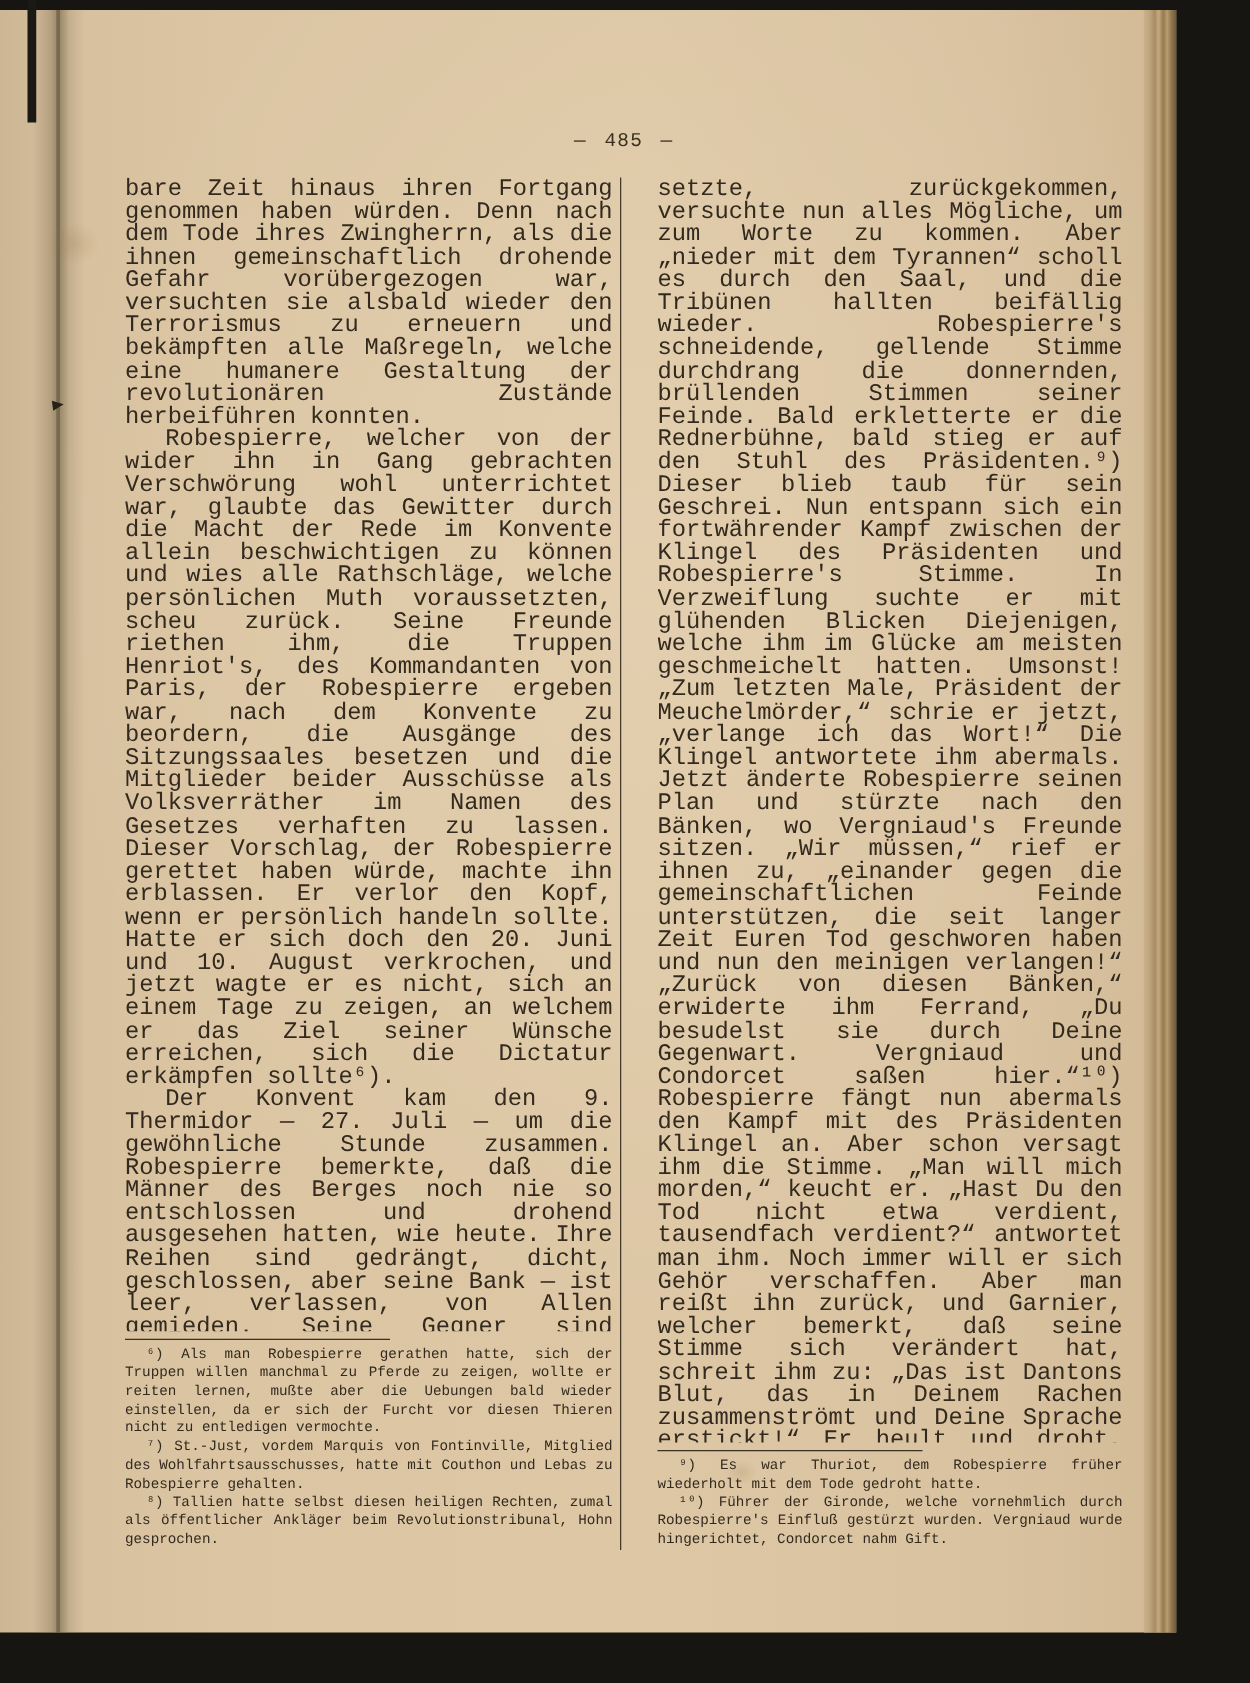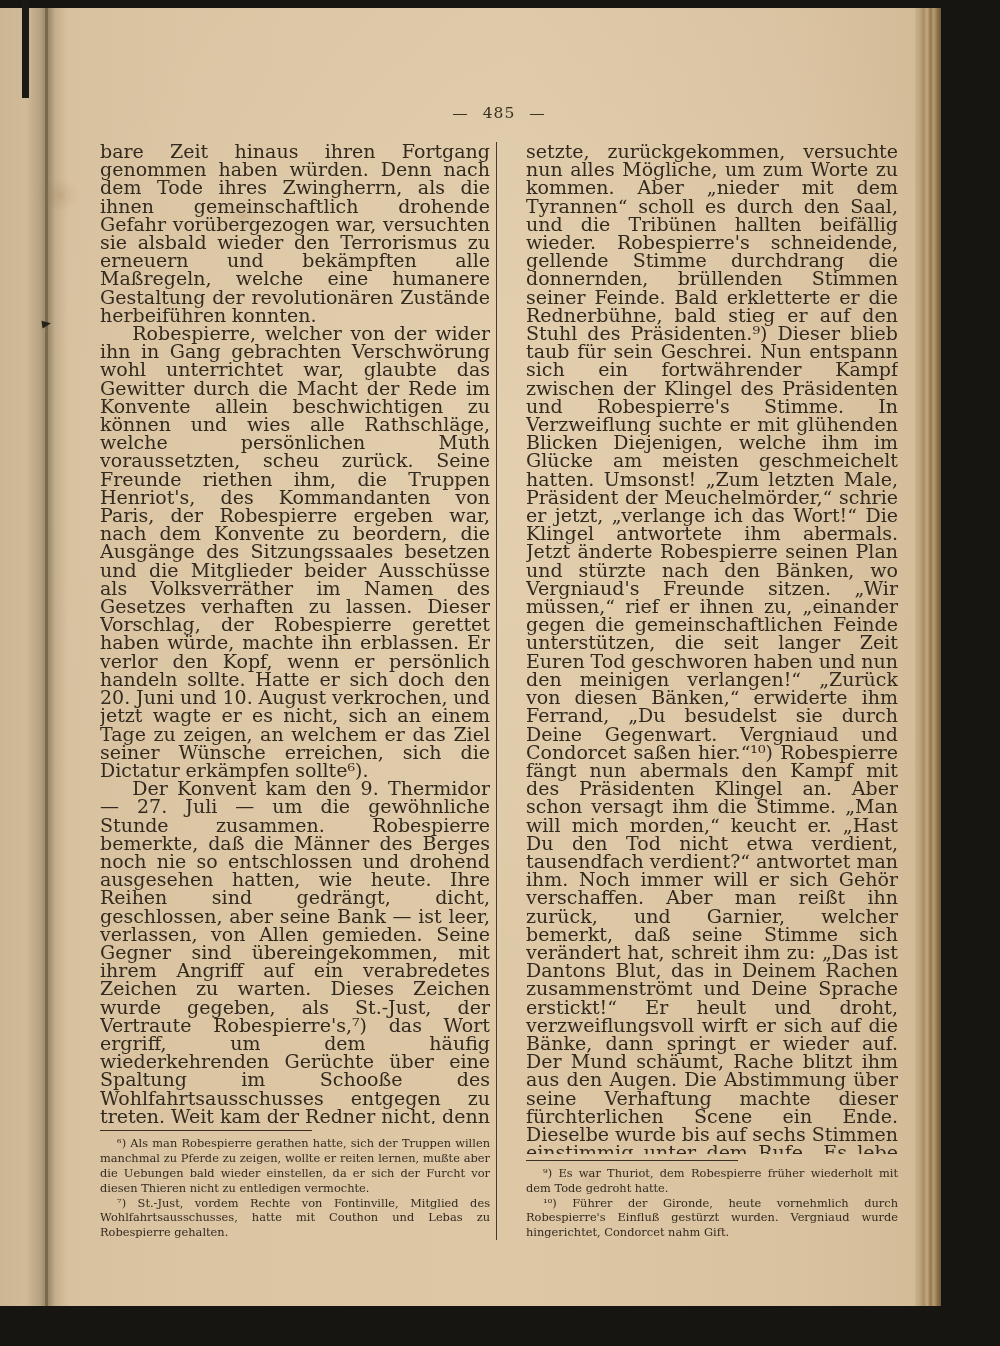--- a/index.html
+++ b/index.html
@@ -20,20 +20,21 @@
   
   .paper {
     position: absolute;
     left: 0;
     top: 8px;
     width: 941px;
     height: 1298px;
     background:
       radial-gradient(ellipse 700px 900px at 55% 35%, rgba(255,244,220,0.18), rgba(0,0,0,0) 70%),
       linear-gradient(90deg, #cdb694 0%, #d8c19f 7%, #dbc5a3 20%, #ddc7a5 55%, #d9c2a0 85%, #d2ba96 100%);
+    font-family: Liberation Mono, monospace;
   }
   
   .spine-crease {
     position: absolute;
     left: 26px;
     top: 0;
     width: 42px;
     height: 100%;
     background: linear-gradient(90deg,
       rgba(0,0,0,0) 0%,
@@ -185,32 +186,33 @@
 
         <div class="col col-left">
           <div class="body-text">
             <p>bare Zeit hinaus ihren Fortgang genommen haben würden. Denn nach dem Tode ihres Zwingherrn, als die ihnen gemeinschaftlich drohende Gefahr vorübergezogen war, versuchten sie alsbald wieder den Terrorismus zu erneuern und bekämpften alle Maßregeln, welche eine humanere Gestaltung der revolutionären Zustände herbeiführen konnten.</p>
             <p class="indent">Robespierre, welcher von der wider ihn in Gang gebrachten Verschwörung wohl unterrichtet war, glaubte das Gewitter durch die Macht der Rede im Konvente allein beschwichtigen zu können und wies alle Rathschläge, welche persönlichen Muth voraussetzten, scheu zurück. Seine Freunde riethen ihm, die Truppen Henriot's, des Kommandanten von Paris, der Robespierre ergeben war, nach dem Konvente zu beordern, die Ausgänge des Sitzungssaales besetzen und die Mitglieder beider Ausschüsse als Volksverräther im Namen des Gesetzes verhaften zu lassen. Dieser Vorschlag, der Robespierre gerettet haben würde, machte ihn erblassen. Er verlor den Kopf, wenn er persönlich handeln sollte. Hatte er sich doch den 20. Juni und 10. August verkrochen, und jetzt wagte er es nicht, sich an einem Tage zu zeigen, an welchem er das Ziel seiner Wünsche erreichen, sich die Dictatur erkämpfen sollte⁶).</p>
             <p class="indent">Der Konvent kam den 9. Thermidor — 27. Juli — um die gewöhnliche Stunde zusammen. Robespierre bemerkte, daß die Männer des Berges noch nie so entschlossen und drohend ausgesehen hatten, wie heute. Ihre Reihen sind gedrängt, dicht, geschlossen, aber seine Bank — ist leer, verlassen, von Allen gemieden. Seine Gegner sind übereingekommen, mit ihrem Angriff auf ein verabredetes Zeichen zu warten. Dieses Zeichen wurde gegeben, als St.-Just, der Vertraute Robespierre's,⁷) das Wort ergriff, um dem häufig wiederkehrenden Gerüchte über eine Spaltung im Schooße des Wohlfahrtsausschusses entgegen zu treten. Weit kam der Redner nicht, denn schon stand Tallien, Robespierre's böser Dämon, neben ihm, drängte ihn von der Tribüne, und indem er sich gegen den Gefürchteten wandte, entfesselte er in der Versammlung einen Beifallssturm, wie er noch niemals im Konventsaale gehört worden war. „Schlagen wir mit festem Arme zu,“ rief er aus. „Laßt uns bis auf die Bänke des Revolutionstribunals, bis in die Schreibstuben der Jakobiner, in die des Gemeinderaths ihn und seinen aus Spitzbuben und Verbrechern bestehenden Anhang verfolgen! Laßt uns endlich so vielen feigen Angriffen auf die Menschheit und ihre heiligen Rechte ein Ziel setzen!⁸) Ueber was kann sich denn der Tyrann beklagen? Kommt er nicht durch die von ihm selbst geschmiedeten Waffen um, von denen er einen so fürchterlichen Gebrauch wider uns gemacht hat? Haltet ihn fest, er würde uns Alle vernichten, wenn man ihn frei von hinnen ließe!“ Tallien schien eine absolute Gewalt auf die ganze Versammlung erlangt zu haben. Der Berg erhob sich mit einem Male, um Robespierre's Verhaftung zu verlangen. Dieser, von seiner Betäubung, in welche ihn Tallien's Angriff ver-</p>
           </div>
           <div class="footnote-rule"></div>
           <div class="footnotes">
             <p>⁶) Als man Robespierre gerathen hatte, sich der Truppen willen manchmal zu Pferde zu zeigen, wollte er reiten lernen, mußte aber die Uebungen bald wieder einstellen, da er sich der Furcht vor diesen Thieren nicht zu entledigen vermochte.</p>
-            <p>⁷) St.-Just, vordem Rechte von Fontinville, Mitglied des Wohlfahrtsausschusses, hatte mit Couthon und Lebas zu Robespierre gehalten.</p>
+            <p>⁷) St.-Just, vordem Marquis von Fontinville, Mitglied des Wohlfahrtsausschusses, hatte mit Couthon und Lebas zu Robespierre gehalten.</p>
+            <p>⁸) Tallien hatte selbst diesen heiligen Rechten, zumal als öffentlicher Ankläger beim Revolutionstribunal, Hohn gesprochen.</p>
           </div>
         </div>
 
         <div class="col col-right">
           <div class="body-text">
             <p>setzte, zurückgekommen, versuchte nun alles Mögliche, um zum Worte zu kommen. Aber „nieder mit dem Tyrannen“ scholl es durch den Saal, und die Tribünen hallten beifällig wieder. Robespierre's schneidende, gellende Stimme durchdrang die donnernden, brüllenden Stimmen seiner Feinde. Bald erkletterte er die Rednerbühne, bald stieg er auf den Stuhl des Präsidenten.⁹) Dieser blieb taub für sein Geschrei. Nun entspann sich ein fortwährender Kampf zwischen der Klingel des Präsidenten und Robespierre's Stimme. In Verzweiflung suchte er mit glühenden Blicken Diejenigen, welche ihm im Glücke am meisten geschmeichelt hatten. Umsonst! „Zum letzten Male, Präsident der Meuchelmörder,“ schrie er jetzt, „verlange ich das Wort!“ Die Klingel antwortete ihm abermals. Jetzt änderte Robespierre seinen Plan und stürzte nach den Bänken, wo Vergniaud's Freunde sitzen. „Wir müssen,“ rief er ihnen zu, „einander gegen die gemeinschaftlichen Feinde unterstützen, die seit langer Zeit Euren Tod geschworen haben und nun den meinigen verlangen!“ „Zurück von diesen Bänken,“ erwiderte ihm Ferrand, „Du besudelst sie durch Deine Gegenwart. Vergniaud und Condorcet saßen hier.“¹⁰) Robespierre fängt nun abermals den Kampf mit des Präsidenten Klingel an. Aber schon versagt ihm die Stimme. „Man will mich morden,“ keucht er. „Hast Du den Tod nicht etwa verdient, tausendfach verdient?“ antwortet man ihm. Noch immer will er sich Gehör verschaffen. Aber man reißt ihn zurück, und Garnier, welcher bemerkt, daß seine Stimme sich verändert hat, schreit ihm zu: „Das ist Dantons Blut, das in Deinem Rachen zusammenströmt und Deine Sprache erstickt!“ Er heult und droht, verzweiflungsvoll wirft er sich auf die Bänke, dann springt er wieder auf. Der Mund schäumt, Rache blitzt ihm aus den Augen. Die Abstimmung über seine Verhaftung machte dieser fürchterlichen Scene ein Ende. Dieselbe wurde bis auf sechs Stimmen einstimmig unter dem Rufe „Es lebe die Republik“ angenommen. „Die Republik!“ kreischte Robespierre, „es gibt keine mehr, die Spitzbuben siegen!“ Mit ihm wurden zugleich sein Bruder, dann St.-Just, Couthon und Lebas in Verhaft genommen. Gegen Dumas, den berüchtigten Präsidenten des Revolutionstribunals, Henriot und sämmtliche Chefs der Nationalgarden wurden Verhaftsdekrete erlassen. Noch in der nämlichen Sitzung ließ der Konvent den ehedem so Gefürchteten vor die Schranken schleppen, um sich an seiner Demüthigung zu weiden. Ein fragender Blick, den er nach den Galerien warf, wo das tugendhafte Volk¹¹) sich drängte, erhielt ein Zischen zur Antwort. „Die Banditen siegen,“ knirschte er mit verhaltenem Grimme, indem er sich den Schranken näherte, wo Gendarmen seiner harrten, die ihn mit seinen Freunden in den Luxembourg bringen sollten.</p>
 
           </div>
           <div class="footnote-rule"></div>
           <div class="footnotes">
             <p>⁹) Es war Thuriot, dem Robespierre früher wiederholt mit dem Tode gedroht hatte.</p>
-            <p>¹⁰) Führer der Gironde, heute vornehmlich durch Robespierre's Einfluß gestürzt wurden. Vergniaud wurde hingerichtet, Condorcet nahm Gift.</p>
+            <p>¹⁰) Führer der Gironde, welche vornehmlich durch Robespierre's Einfluß gestürzt wurden. Vergniaud wurde hingerichtet, Condorcet nahm Gift.</p>
           </div>
         </div>
 
       </div>
     </div>
   </div>
 </div>
 
 </body></html>

